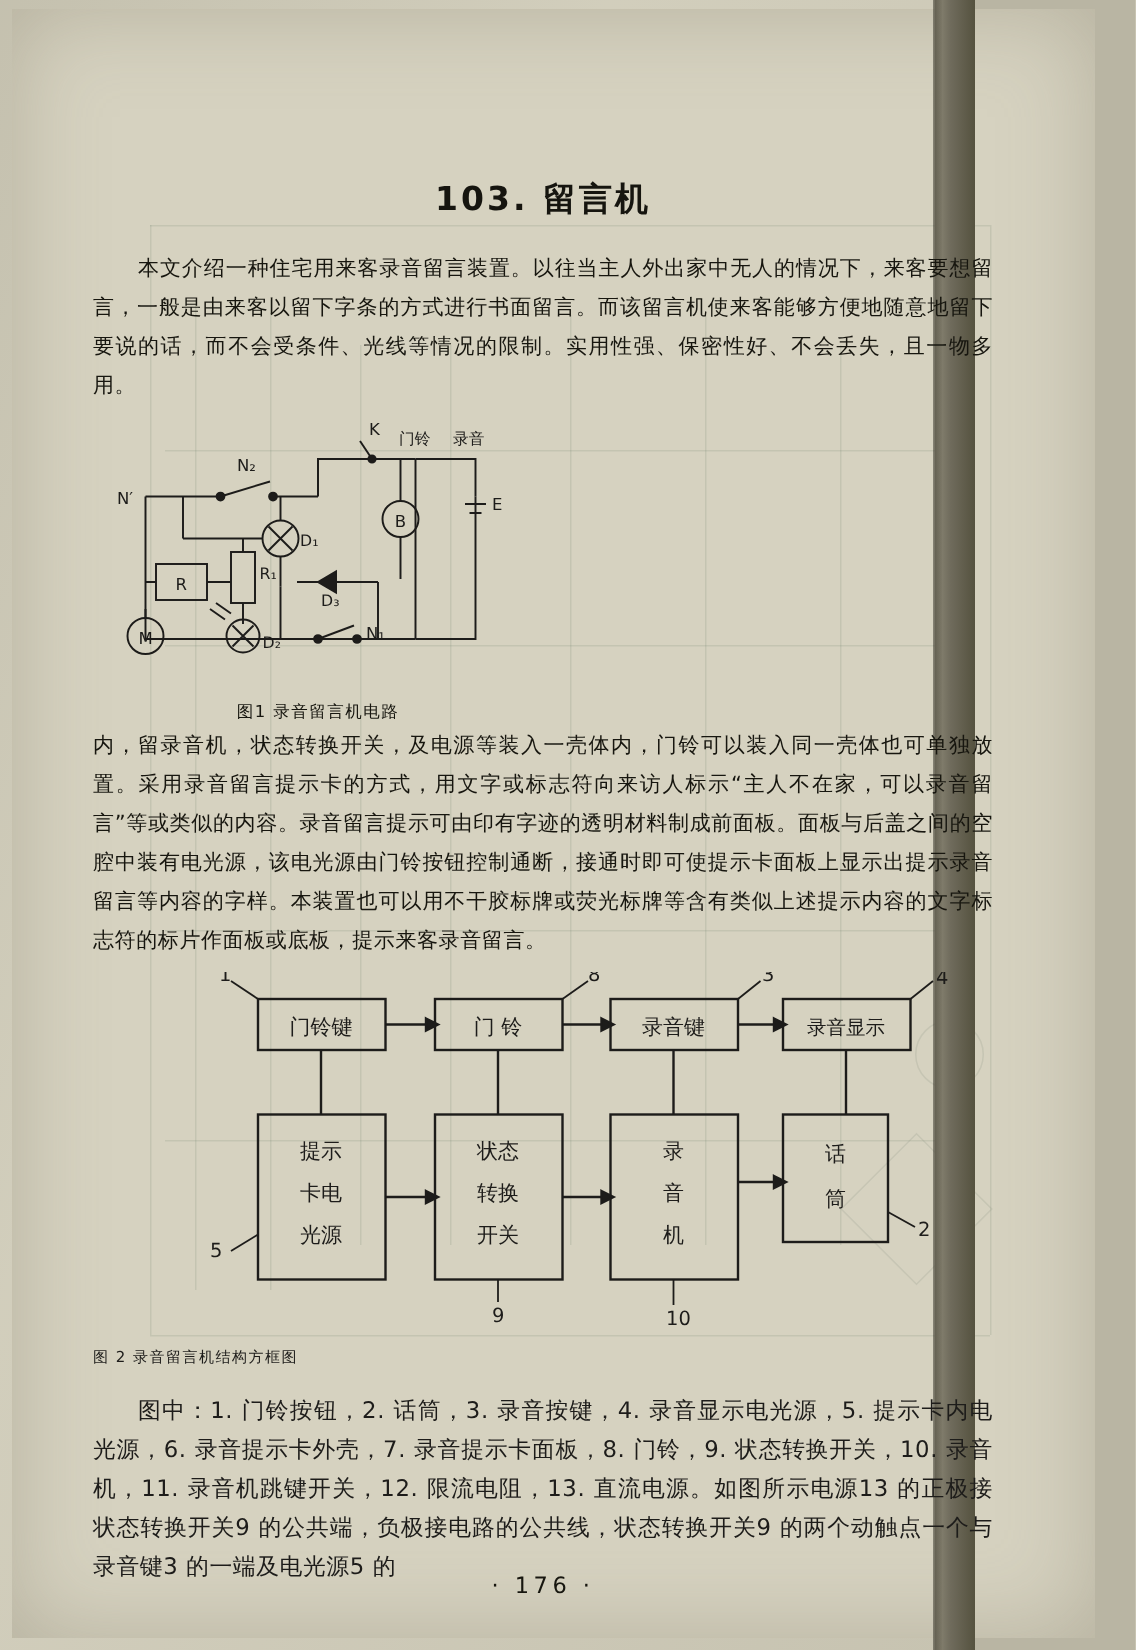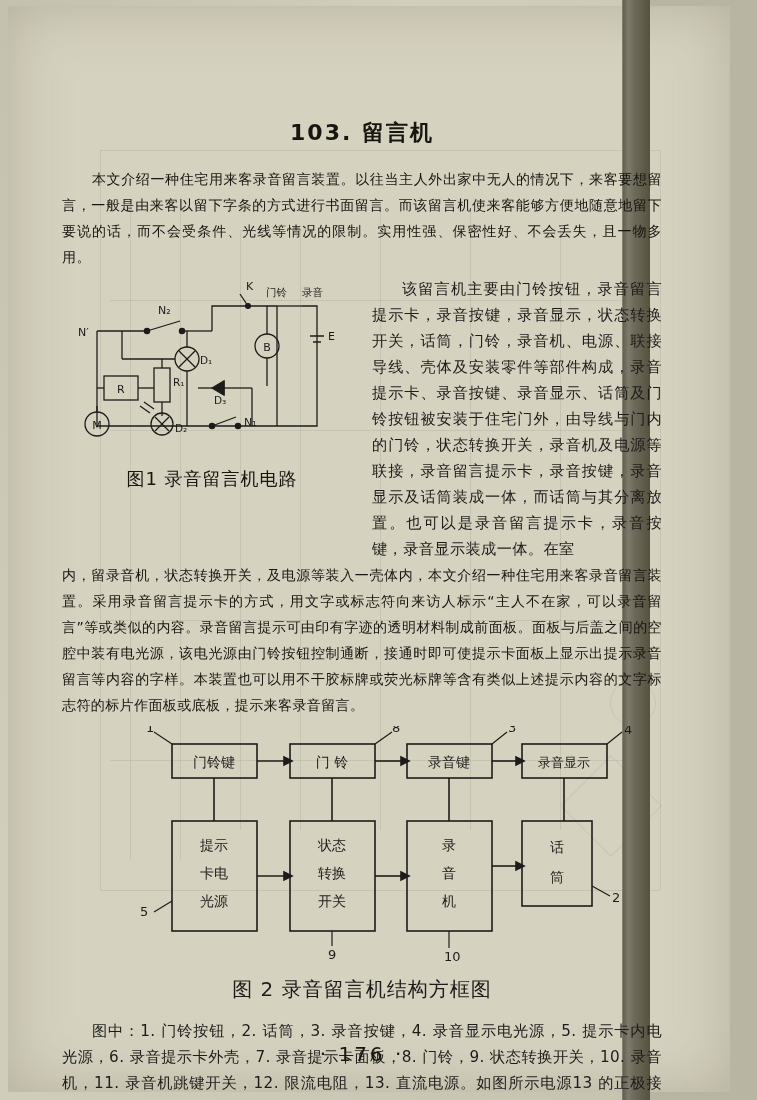--- a/index.html
+++ b/index.html
@@ -46,37 +46,37 @@
     text-align:center;margin:78px 0 18px 0;letter-spacing:2px;
     color:#16150f;
   }
   p.body{
     font-size:14px;line-height:26px;text-align:justify;
     margin:0 0 2px 0; text-indent:0; color:#17160f;
     letter-spacing:0.4px;
   }
   p.indent{text-indent:30px;}
   .figcap{
-    text-align:center;font-size:18px;margin:6px 0 2px 0;color:#17160f;
+    text-align:center;font-size:11px;margin:6px 0 2px 0;color:#17160f;
     letter-spacing:1px;
   }
   
   .row1{display:flex;align-items:flex-start;margin-top:6px;}
   .fig1wrap{width:300px;flex:0 0 300px;}
   .rightcol{flex:1;padding-left:10px;}
   .rightcol p{
     font-size:15.2px;line-height:26px;text-align:justify;margin:0;
     letter-spacing:0.4px;
   }
   svg{display:block;}
   .pageno{
     position:absolute;left:0;right:0;bottom:-6px;text-align:center;
-    font-size:20px;letter-spacing:3px;color:#17160f;
-  }
-  .caption2{text-align:center;font-size:20px;margin:10px 0 4px 0;letter-spacing:1px;}
+    font-size:15px;letter-spacing:3px;color:#17160f;
+  }
+  .caption2{font-size:10px;margin:10px 0 4px 0;letter-spacing:1px;}
   .legend{font-size:15.2px;line-height:26px;text-align:justify;letter-spacing:0.4px;}
 </style>
 </head>
 <body>
 
 <div id="page">
   <div id="sheet"></div>
 
   <div class="bleedline" style="left:100px;top:150px;width:560px;height:1px;"></div>
   <div class="bleedline" style="left:100px;top:150px;width:1px;height:740px;"></div>
@@ -179,26 +179,23 @@
             <text x="266" y="64">E</text>
             <text x="138" y="88" font-size="10.5">D₁</text>
             <text x="113" y="156" font-size="10.5">D₂</text>
             <text x="152" y="128" font-size="10.5">D₃</text>
             <text x="111" y="110" font-size="10.5">R₁</text>
             <text x="55" y="117" font-size="11">R</text>
           </g>
         </svg>
         <div class="figcap">图1  录音留言机电路</div>
       </div>
-      <div class="rightcol">
-        <p style="text-indent:30px;">该留言机主要由门铃按钮，录音留言提示卡，录音按键，录音显示，状态转换开关，话筒，门铃，录音机、电源、联接导线、壳体及安装零件等部件构成，录音提示卡、录音按键、录音显示、话筒及门铃按钮被安装于住宅门外，由导线与门内的门铃，状态转换开关，录音机及电源等联接，录音留言提示卡，录音按键，录音显示及话筒装成一体，而话筒与其分离放置。也可以是录音留言提示卡，录音按键，录音显示装成一体。在室</p>
-      </div>
     </div>
 
-    <p class="body">内，留录音机，状态转换开关，及电源等装入一壳体内，本文介绍一种住宅用来客录音留言装置。采用录音留言提示卡的方式，用文字或标志符向来访人标示“主人不在家，可以录音留言”等或类似的内容。录音留言提示可由印有字迹的透明材料制成前面板。面板与后盖之间的空腔中装有电光源，该电光源由门铃按钮控制通断，接通时即可使提示卡面板上显示出提示录音留言等内容的字样。本装置也可以用不干胶标牌或荧光标牌等含有类似上述提示内容的文字标志符的标片作面板或底板，提示来客录音留言。</p>
+    <p class="body">内，留录音机，状态转换开关，及电源等装入一壳体内，门铃可以装入同一壳体也可单独放置。采用录音留言提示卡的方式，用文字或标志符向来访人标示“主人不在家，可以录音留言”等或类似的内容。录音留言提示可由印有字迹的透明材料制成前面板。面板与后盖之间的空腔中装有电光源，该电光源由门铃按钮控制通断，接通时即可使提示卡面板上显示出提示录音留言等内容的字样。本装置也可以用不干胶标牌或荧光标牌等含有类似上述提示内容的文字标志符的标片作面板或底板，提示来客录音留言。</p>
 
     <div style="margin-top:8px;">
       <svg width="600" height="240" viewBox="0 0 600 240">
         <g stroke="#1d1c1a" stroke-width="1.6" fill="none">
 
           <rect x="110" y="18" width="85" height="34"></rect>
           <rect x="228" y="18" width="85" height="34"></rect>
           <rect x="345" y="18" width="85" height="34"></rect>
           <rect x="460" y="18" width="85" height="34"></rect>
 

